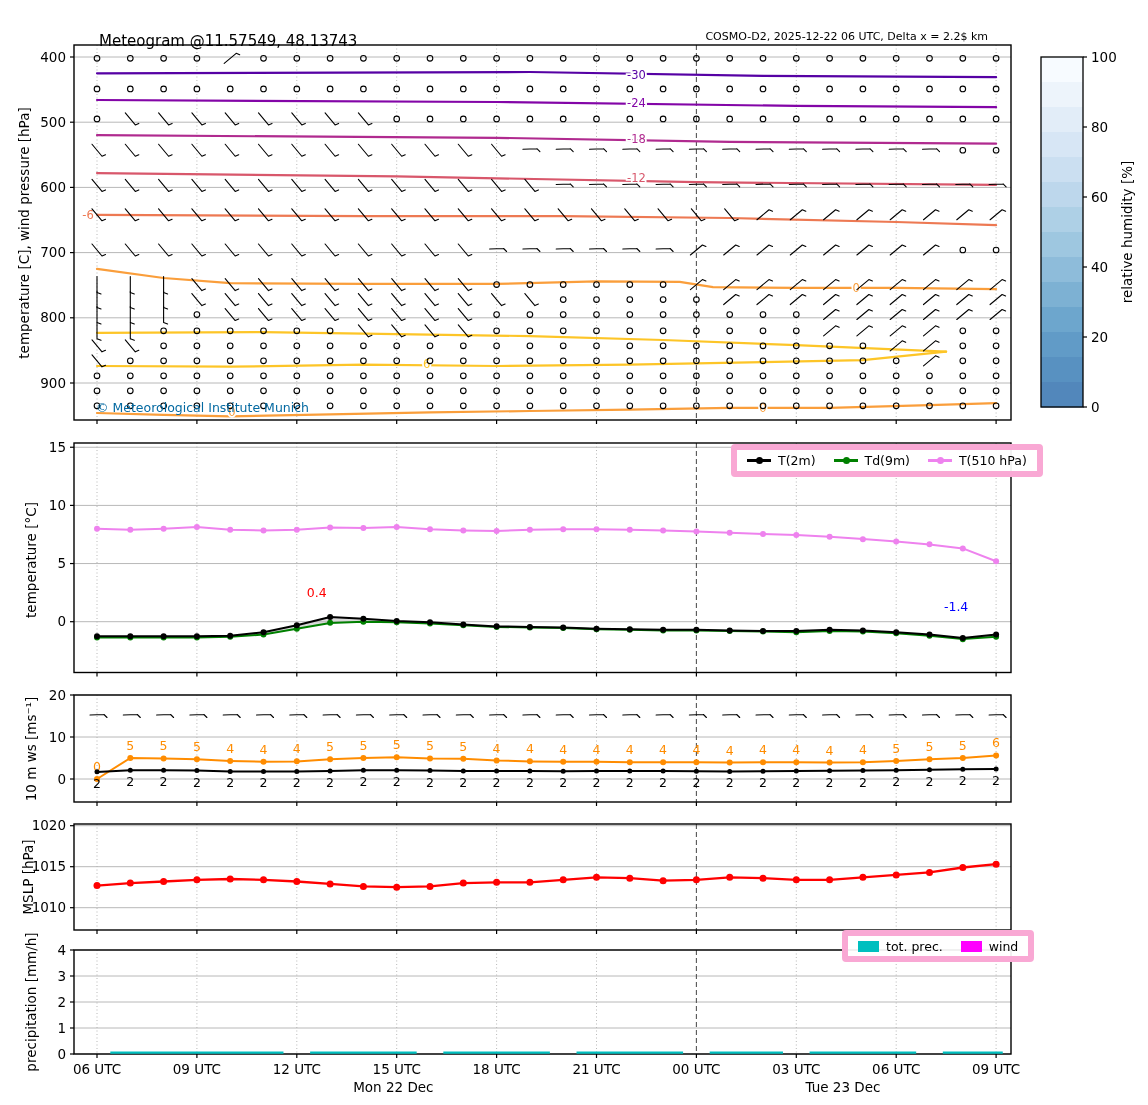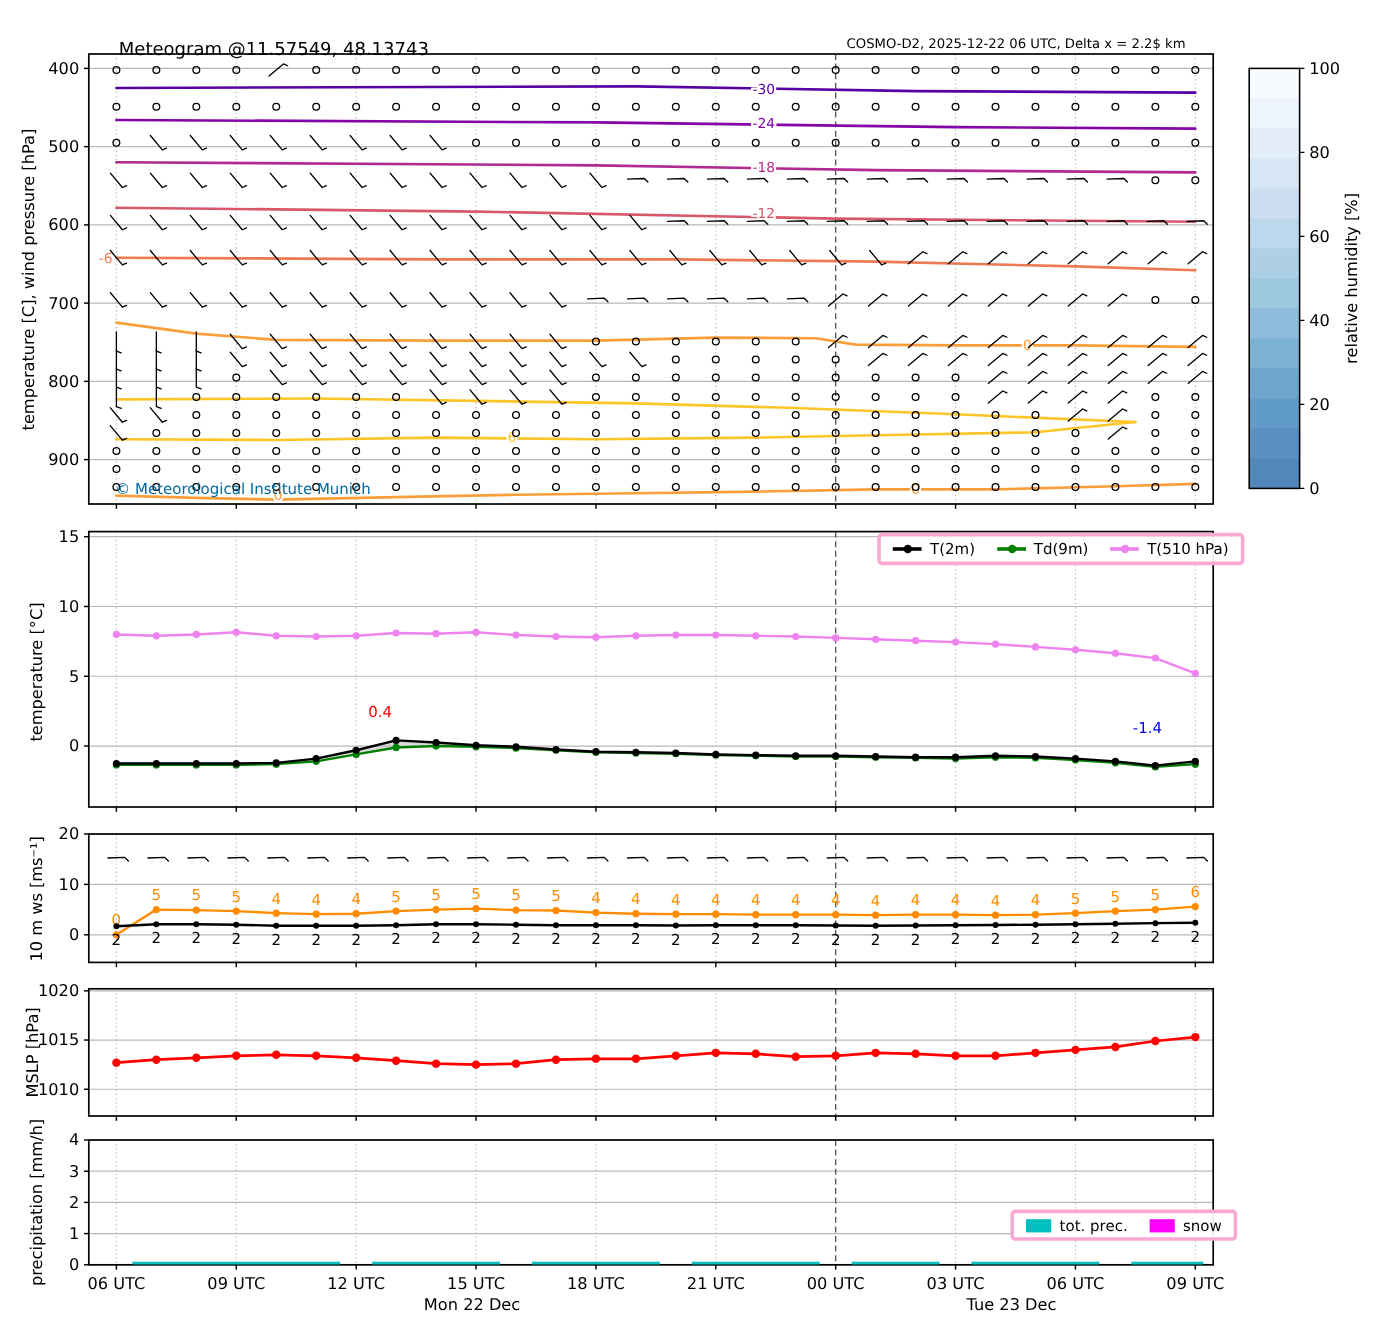--- a/index.html
+++ b/index.html
@@ -6,21 +6,21 @@
   #fig{position:relative;width:1148px;height:1105px;background:#fff;
        font-family:"DejaVu Sans","Liberation Sans",sans-serif;color:#000;overflow:hidden;}
   #plot{position:absolute;left:0;top:0;}
   .abs{position:absolute;white-space:nowrap;}
   .title{font-size:20px;}
   .subtitle{font-size:15px;}
   .runinfo{font-size:11px;}
   .watermark{font-size:12.5px;color:#0369a1;}
   .ylab{font-size:13.5px;transform:translate(-50%,-50%) rotate(-90deg);}
   .legend{position:absolute;display:flex;align-items:center;gap:18px;
-          border:3px solid #f9a8d4;border-radius:4px;background:rgba(255,255,255,.92);
+          border:6px solid #f9a8d4;border-radius:4px;background:rgba(255,255,255,.92);
           padding:3px 10px;font-size:12.5px;z-index:5;}
   .lineswatch{display:inline-block;width:24px;height:3px;position:relative;vertical-align:middle;}
   .lineswatch .dot{position:absolute;left:9px;top:-2px;width:7px;height:7px;border-radius:50%;
                    background-color:inherit;}
   .patchswatch{display:inline-block;width:21px;height:11px;vertical-align:middle;}
   .li{display:flex;align-items:center;gap:7px;}
 </style>
 </head>
 <body>
 
@@ -1030,23 +1030,23 @@
       <span>Td(9m)</span>
     </span>
     <span class="li">
       <span class="lineswatch" style="background-color: rgb(238, 130, 238);">
           <span class="dot"></span>
         </span>
       <span>T(510 hPa)</span>
     </span>
   </div>
 
-  <div class="legend" style="left:842px;top:1008px;height:14px">
+  <div class="legend" style="left:842px;top:930px;height:14px">
     <span class="li">
       <span class="patchswatch" style="background-color: rgb(0, 191, 191);"></span>
       <span>tot. prec.</span>
     </span>
     <span class="li">
       <span class="patchswatch" style="background-color: rgb(255, 0, 255);"></span>
-      <span>snow</span>
+      <span>wind</span>
     </span>
   </div>
 </div>
 
 </body></html>

